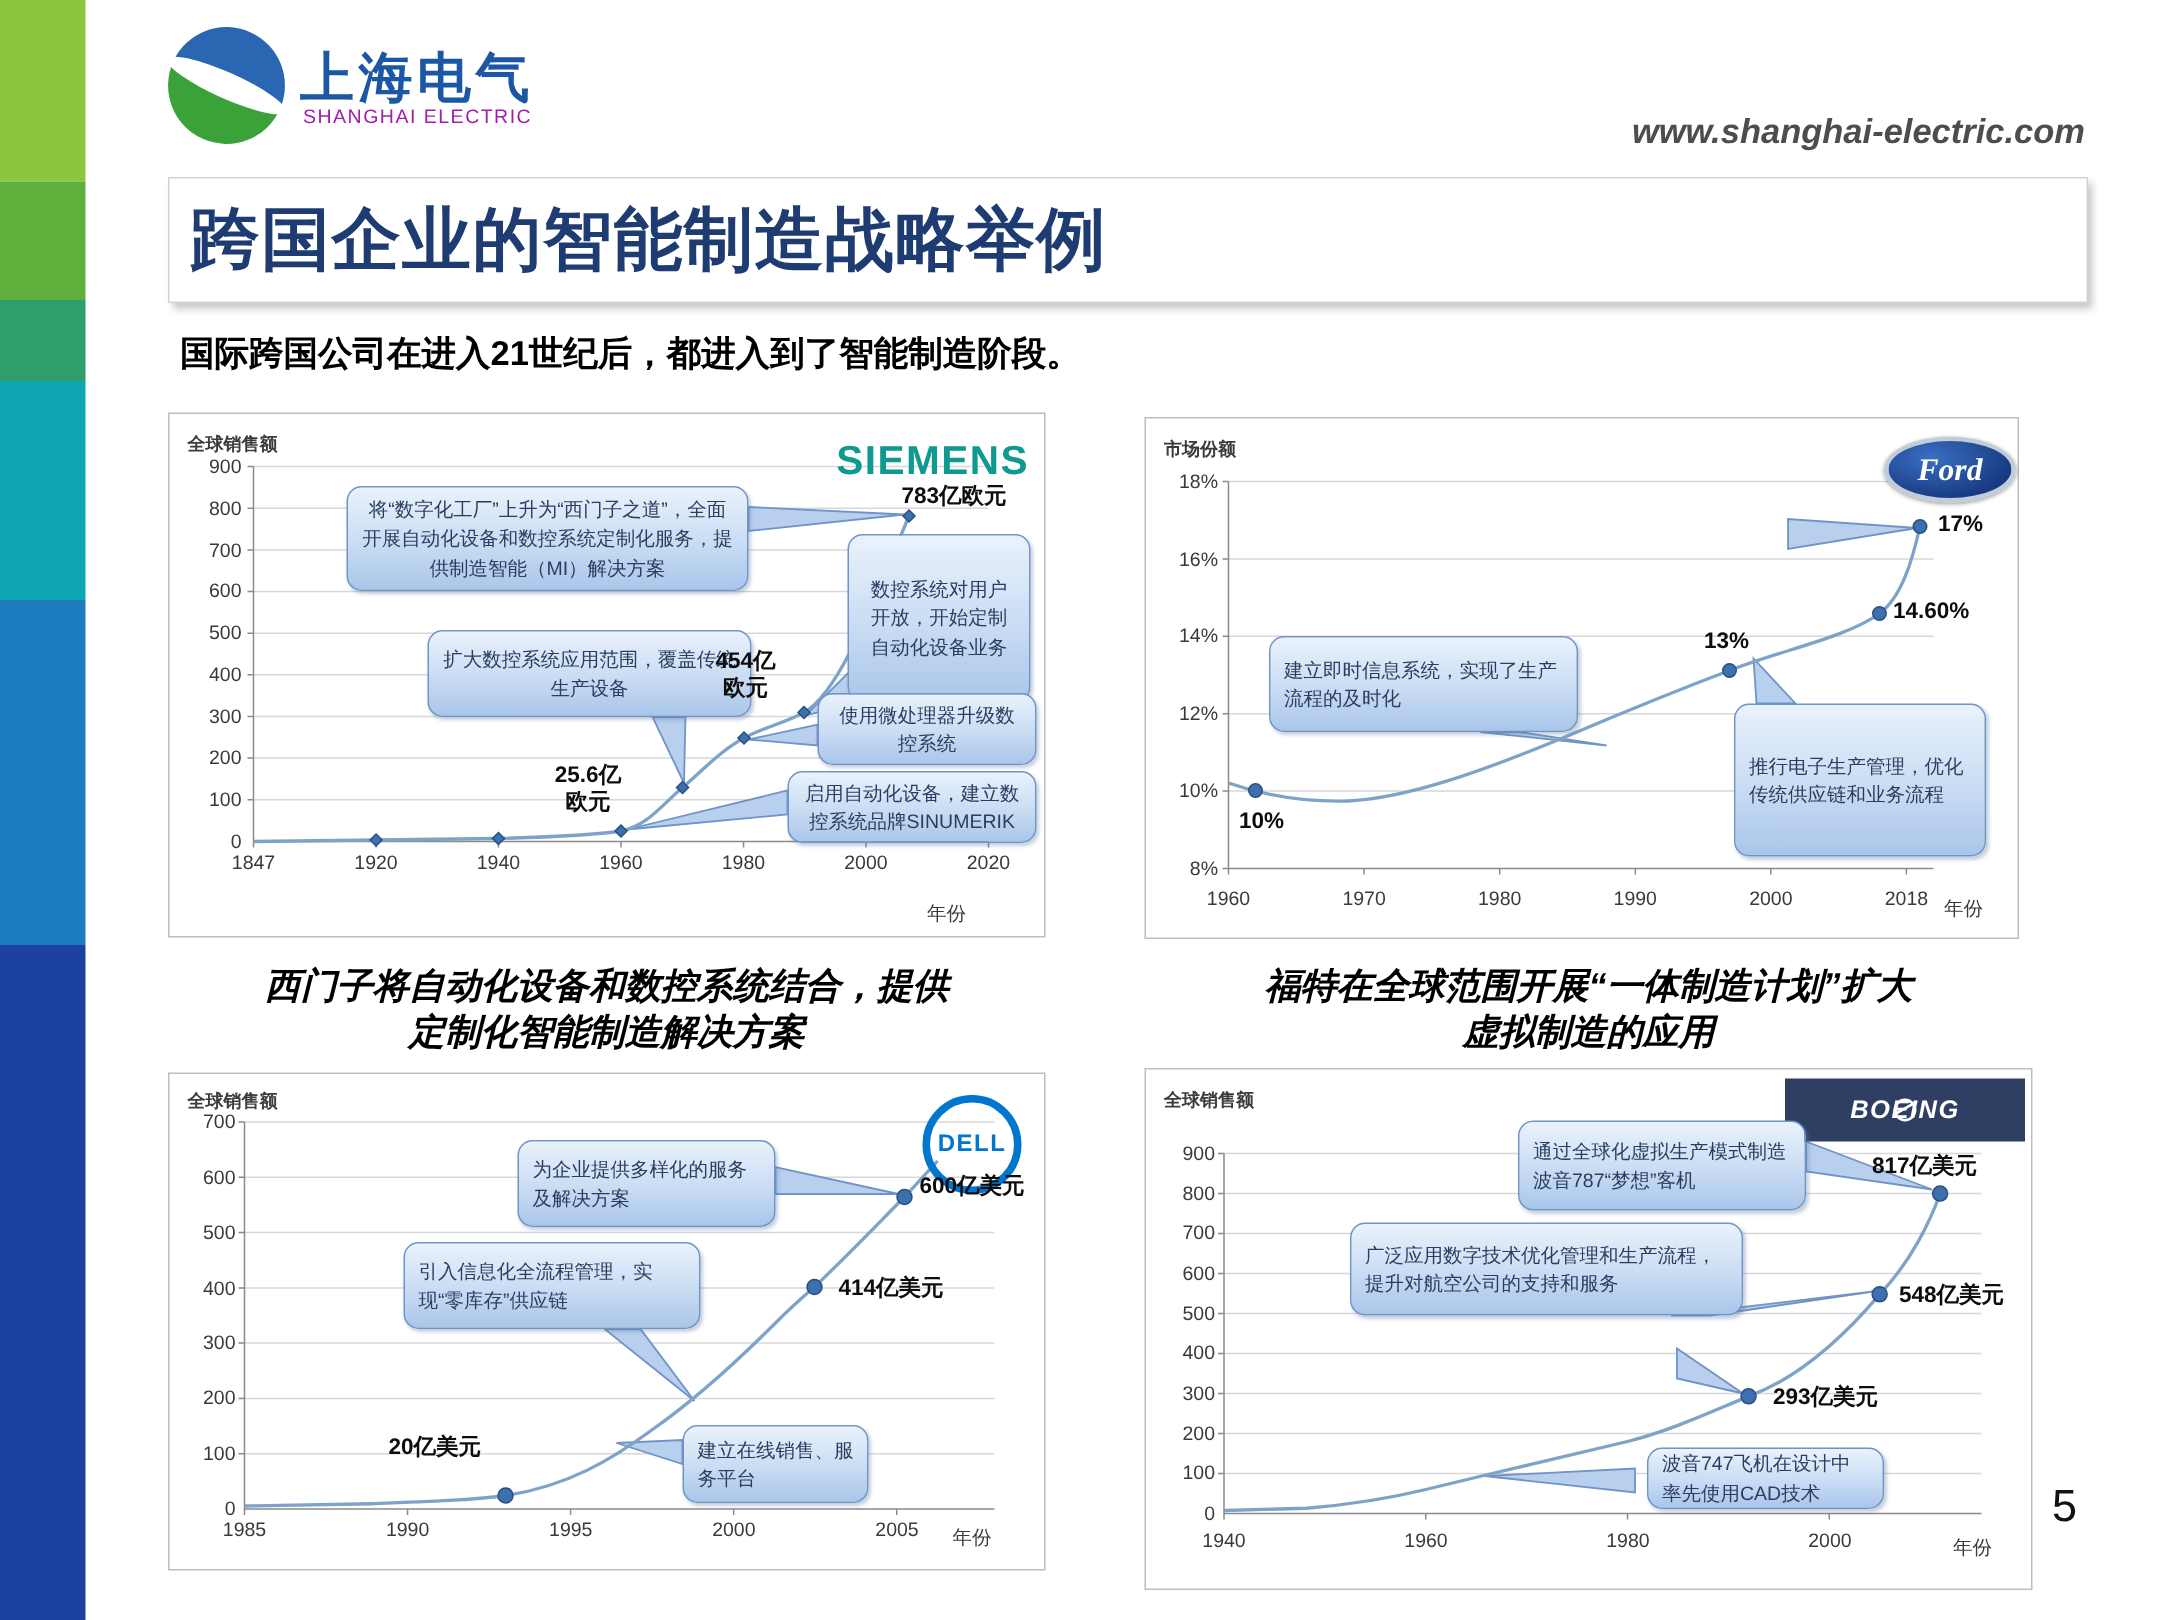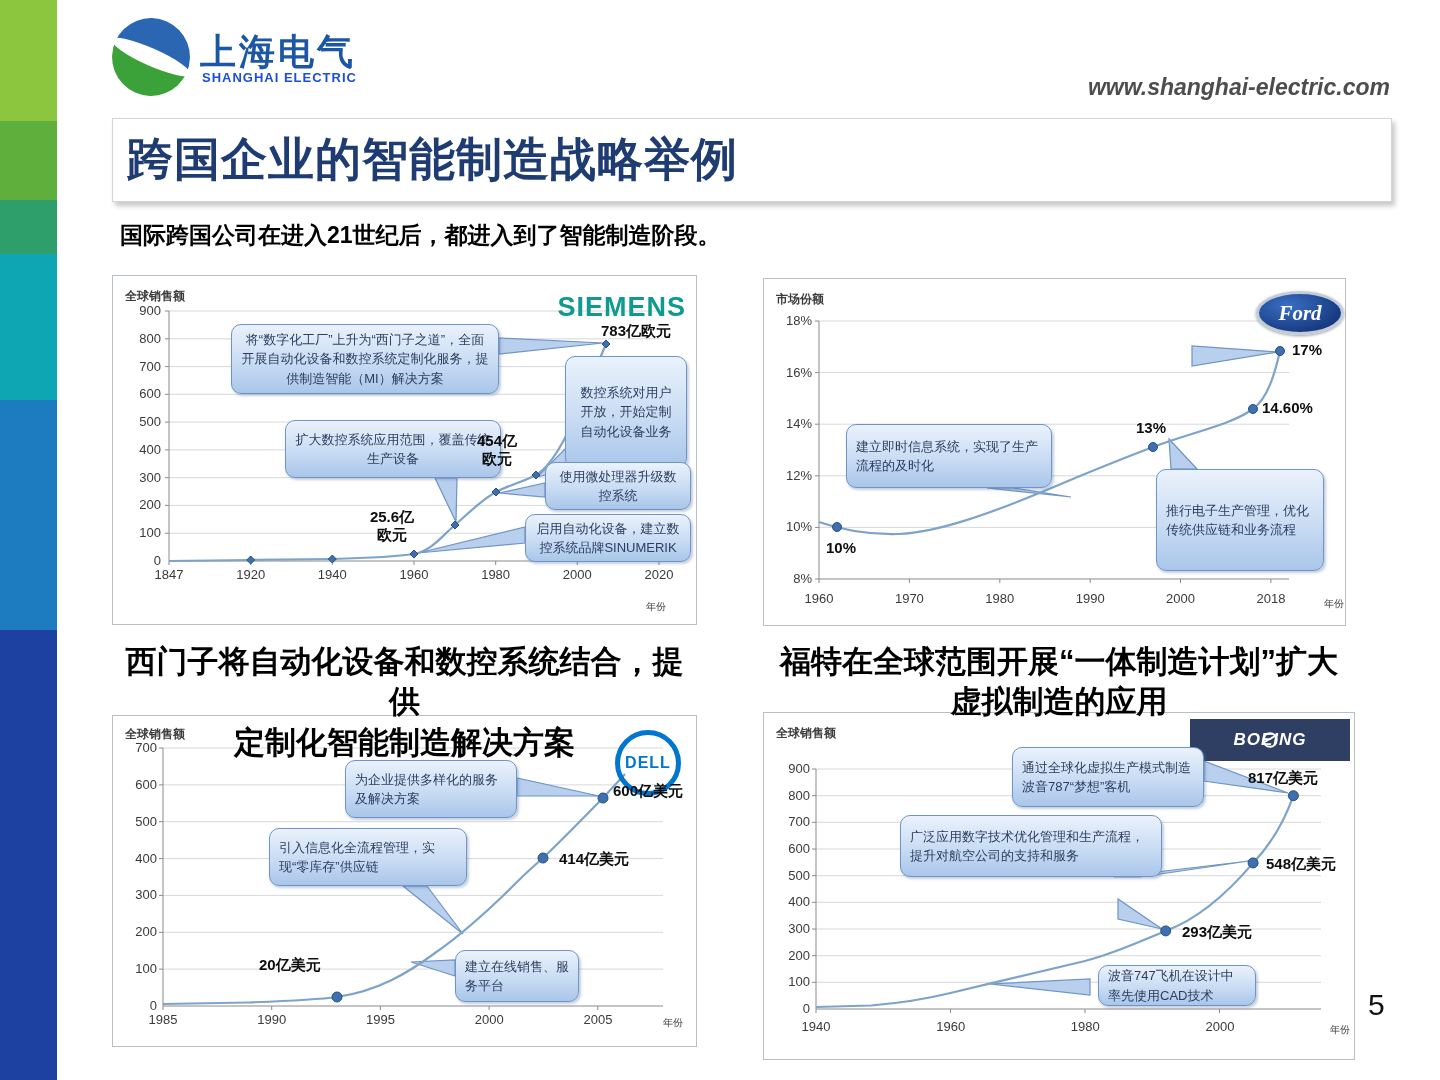--- a/index.html
+++ b/index.html
@@ -3,33 +3,33 @@
 <meta charset="utf-8">
 <style>
   html,body{margin:0;padding:0;}
   body{width:1440px;height:1080px;position:relative;background:#fff;
        font-family:"Liberation Sans","DejaVu Sans",sans-serif;overflow:hidden;color:#222;}
   .abs{position:absolute;}
   
   .stripe{position:absolute;left:0;width:57px;}
   
   .brand-cn{position:absolute;left:200px;top:28px;font-size:36px;font-weight:bold;color:#1c57a5;letter-spacing:3px;}
-  .brand-en{position:absolute;left:202px;top:70px;font-size:13px;font-weight:bold;color:#1d4ed8;letter-spacing:1px;}
+  .brand-en{position:absolute;left:202px;top:70px;font-size:13px;font-weight:normal;color:#a21caf;letter-spacing:1px;}
   .website{position:absolute;right:50px;top:74px;font-size:23px;font-weight:bold;font-style:italic;color:#4d4d4d;}
   .titlebar{position:absolute;left:112px;top:118px;width:1280px;height:84px;background:#fff;
             border:1px solid #d4d4d4;box-shadow:3px 4px 5px rgba(0,0,0,.22);box-sizing:border-box;
             display:flex;align-items:center;}
   .titlebar .t{font-size:46px;font-weight:bold;color:#1e3c72;padding-left:14px;letter-spacing:1px;}
   .subtitle{position:absolute;left:120px;top:220px;font-size:23px;font-weight:bold;color:#000;}
   .pagenum{position:absolute;left:1368px;top:988px;font-size:30px;color:#111;}
   
   .chart{position:absolute;background:#fff;border:1px solid #b9bfc6;box-sizing:border-box;}
   .chart svg{position:absolute;overflow:visible;z-index:1;}
   .ylab{position:absolute;font-size:12px;font-weight:bold;color:#3c3c3c;z-index:2;}
-  .xlab{position:absolute;font-size:10px;color:#3a3a3a;z-index:2;margin-left:28px;}
+  .xlab{position:absolute;font-size:13px;color:#3a3a3a;z-index:2;}
   .yticks{position:absolute;display:flex;flex-direction:column;justify-content:space-between;z-index:2;}
   .yticks span{display:block;height:16px;line-height:16px;font-size:13px;color:#3a3a3a;text-align:right;}
   .xticks{position:absolute;display:flex;justify-content:space-between;z-index:2;}
   .xticks span{width:40px;text-align:center;font-size:13px;color:#3a3a3a;}
   .callout{position:absolute;z-index:3;box-sizing:border-box;padding:5px 9px;
            background:linear-gradient(180deg,#eaf2fc 0%,#c9dcf3 55%,#a9c6ea 100%);
            border:1.6px solid #6f94c5;border-radius:10px;color:#2c3e5f;
            font-size:13px;line-height:1.5;display:flex;align-items:center;
            box-shadow:1.5px 2px 2.5px rgba(90,120,160,.35);}
   .callout.center{text-align:center;justify-content:center;}
@@ -39,21 +39,21 @@
   .ford-logo{position:absolute;width:82px;height:38px;border-radius:50%;
              background:radial-gradient(ellipse at 35% 30%,#3a6fc4 0%,#16397f 75%);
              border:3px solid #c2cbd8;box-shadow:0 1px 3px rgba(0,0,0,.4);
              display:flex;align-items:center;justify-content:center;z-index:2;}
   .ford-script{font-family:"Liberation Serif","DejaVu Serif",serif;font-style:italic;font-weight:bold;color:#fff;font-size:21px;}
   .dell-logo{position:absolute;width:56px;height:56px;border:5px solid #0076ce;border-radius:50%;
              display:flex;align-items:center;justify-content:center;font-weight:bold;color:#0076ce;
              font-size:16px;letter-spacing:1px;z-index:2;}
   .boeing-logo{position:absolute;background:#2e3f63;color:#fff;display:flex;align-items:center;justify-content:center;
                gap:8px;font-style:italic;font-weight:bold;letter-spacing:1px;font-size:17px;z-index:2;}
-  .caption{position:absolute;font-size:31px;font-weight:bold;color:#000;text-align:center;line-height:1.3;z-index:2;}
+  .caption{position:absolute;font-size:24px;font-weight:bold;color:#000;text-align:center;line-height:1.3;z-index:2;font-style:italic;}
 </style>
 </head>
 <body>
 
 <div>
   <div class="stripe" style="top:0;height:121px;background:#8cc63f"></div>
   <div class="stripe" style="top:121px;height:79px;background:#5faf3d"></div>
   <div class="stripe" style="top:200px;height:54px;background:#2e9e6b"></div>
   <div class="stripe" style="top:254px;height:146px;background:#0fa6b4"></div>
   <div class="stripe" style="top:400px;height:230px;background:#1d7cc0"></div>

